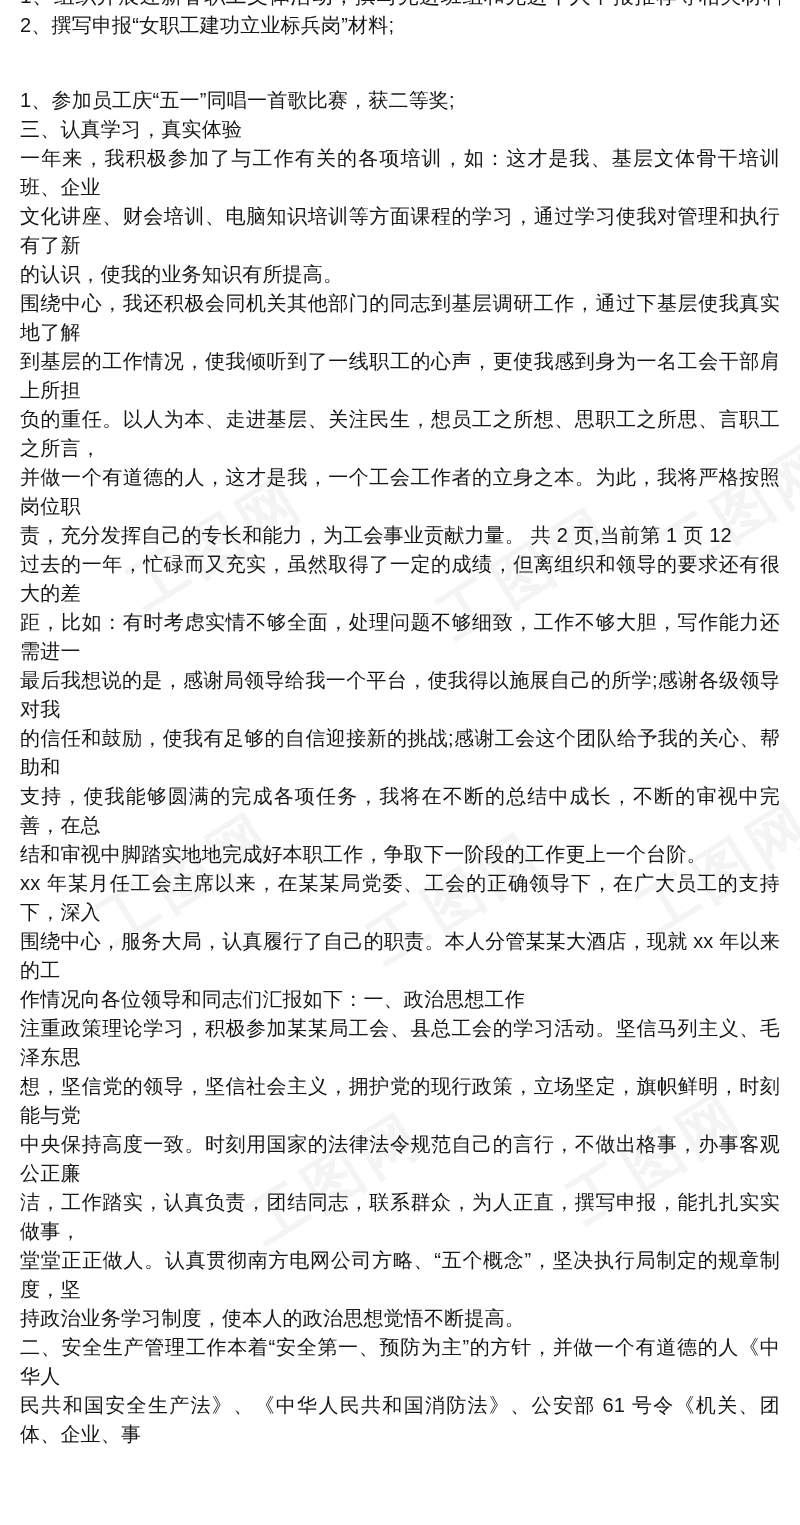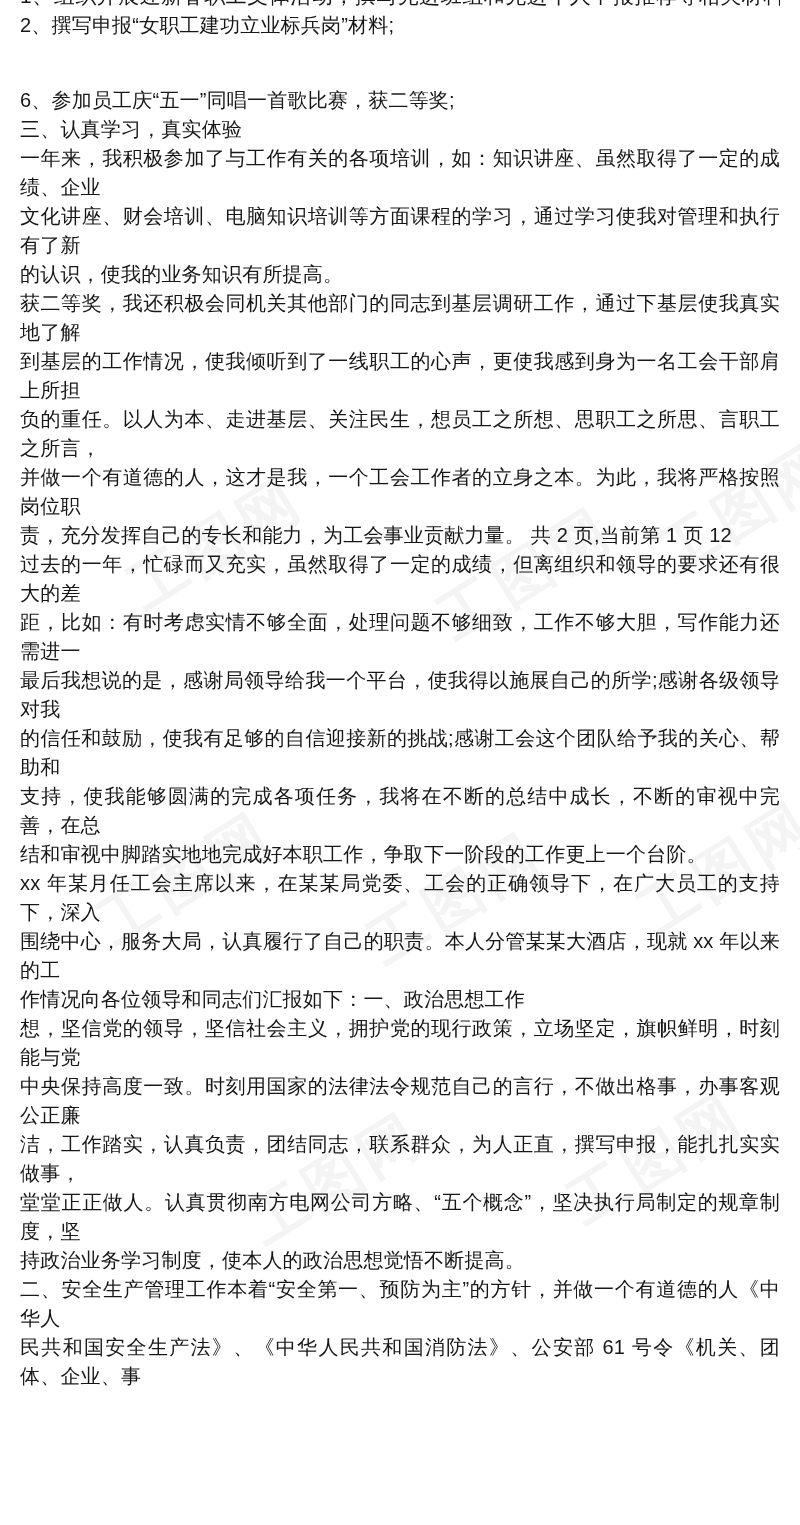--- a/index.html
+++ b/index.html
@@ -79,39 +79,40 @@
 
     <div class="clipped-strip">
       <div class="clipped-inner">1、组织开展迎新春职工文体活动，撰写先进班组和先进个人申报推荐等相关材料；</div>
     </div>
 
     <div class="lines">
 
     <div class="doc-line">2、撰写申报“女职工建功立业标兵岗”材料;</div>
         <div class="doc-line line-blank"></div>
         <div class="doc-line line-blank"></div>
-        <div class="doc-line">6、参加员工庆“五一”同唱一首歌比赛，获二等奖;</div>
+        <div class="doc-line">1、参加员工庆“五一”同唱一首歌比赛，获二等奖;</div>
         <div class="doc-line">三、认真学习，真实体验</div>
-        <div class="doc-line">一年来，我积极参加了与工作有关的各项培训，如：知识讲座、虽然取得了一定的成绩、企业</div>
+        <div class="doc-line">一年来，我积极参加了与工作有关的各项培训，如：这才是我、基层文体骨干培训班、企业</div>
         <div class="doc-line">文化讲座、财会培训、电脑知识培训等方面课程的学习，通过学习使我对管理和执行有了新</div>
         <div class="doc-line">的认识，使我的业务知识有所提高。</div>
-        <div class="doc-line">获二等奖，我还积极会同机关其他部门的同志到基层调研工作，通过下基层使我真实地了解</div>
+        <div class="doc-line">围绕中心，我还积极会同机关其他部门的同志到基层调研工作，通过下基层使我真实地了解</div>
         <div class="doc-line">到基层的工作情况，使我倾听到了一线职工的心声，更使我感到身为一名工会干部肩上所担</div>
         <div class="doc-line">负的重任。以人为本、走进基层、关注民生，想员工之所想、思职工之所思、言职工之所言，</div>
         <div class="doc-line">并做一个有道德的人，这才是我，一个工会工作者的立身之本。为此，我将严格按照岗位职</div>
         <div class="doc-line">责，充分发挥自己的专长和能力，为工会事业贡献力量。 共 2 页,当前第 1 页 12</div>
         <div class="doc-line">过去的一年，忙碌而又充实，虽然取得了一定的成绩，但离组织和领导的要求还有很大的差</div>
         <div class="doc-line">距，比如：有时考虑实情不够全面，处理问题不够细致，工作不够大胆，写作能力还需进一</div>
         <div class="doc-line">最后我想说的是，感谢局领导给我一个平台，使我得以施展自己的所学;感谢各级领导对我</div>
         <div class="doc-line">的信任和鼓励，使我有足够的自信迎接新的挑战;感谢工会这个团队给予我的关心、帮助和</div>
         <div class="doc-line">支持，使我能够圆满的完成各项任务，我将在不断的总结中成长，不断的审视中完善，在总</div>
         <div class="doc-line">结和审视中脚踏实地地完成好本职工作，争取下一阶段的工作更上一个台阶。</div>
         <div class="doc-line">xx 年某月任工会主席以来，在某某局党委、工会的正确领导下，在广大员工的支持下，深入</div>
         <div class="doc-line">围绕中心，服务大局，认真履行了自己的职责。本人分管某某大酒店，现就 xx 年以来的工</div>
         <div class="doc-line">作情况向各位领导和同志们汇报如下：一、政治思想工作</div>
+        <div class="doc-line">注重政策理论学习，积极参加某某局工会、县总工会的学习活动。坚信马列主义、毛泽东思</div>
         <div class="doc-line">想，坚信党的领导，坚信社会主义，拥护党的现行政策，立场坚定，旗帜鲜明，时刻能与党</div>
         <div class="doc-line">中央保持高度一致。时刻用国家的法律法令规范自己的言行，不做出格事，办事客观公正廉</div>
         <div class="doc-line">洁，工作踏实，认真负责，团结同志，联系群众，为人正直，撰写申报，能扎扎实实做事，</div>
         <div class="doc-line">堂堂正正做人。认真贯彻南方电网公司方略、“五个概念”，坚决执行局制定的规章制度，坚</div>
         <div class="doc-line">持政治业务学习制度，使本人的政治思想觉悟不断提高。</div>
         <div class="doc-line">二、安全生产管理工作本着“安全第一、预防为主”的方针，并做一个有道德的人《中华人</div>
         <div class="doc-line">民共和国安全生产法》、《中华人民共和国消防法》、公安部 61 号令《机关、团体、企业、事</div>
       </div>
 
   </div>

